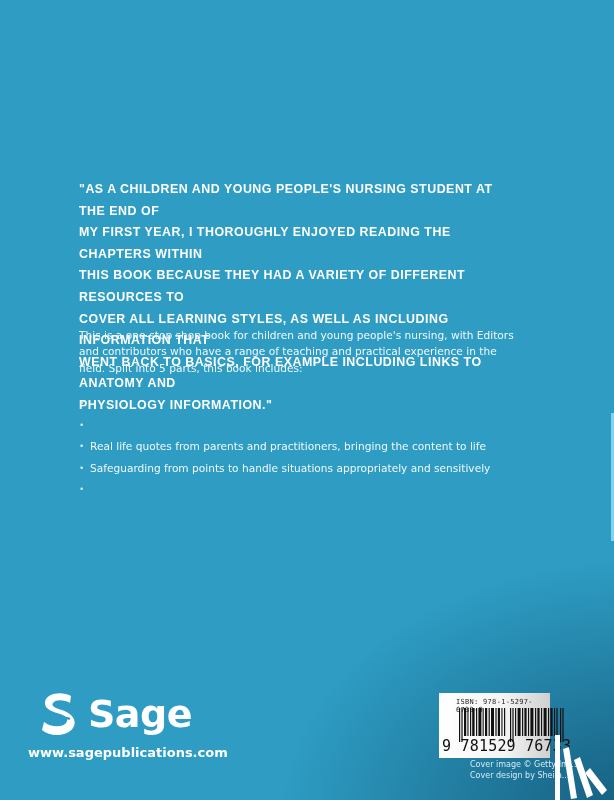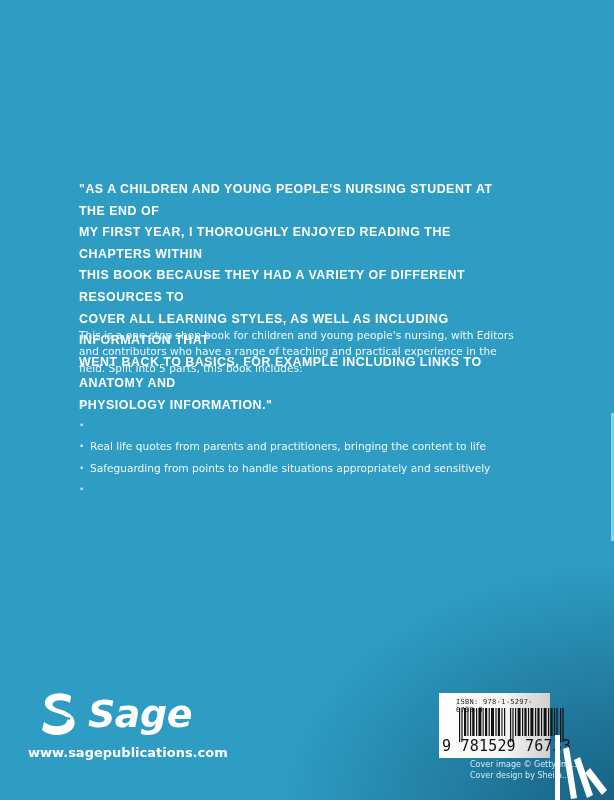--- a/index.html
+++ b/index.html
@@ -32,21 +32,21 @@
   }
   .bullets li {
     font-size: 10.6px; line-height: 21.6px; color: #f2f9fc; white-space: nowrap;
     display: flex;
   }
   .bullets .dot { width: 11px; display: inline-block; color: #cfe9f3; font-size: 9px; }
   .logo { position: absolute; left: 40px; top: 692px; display: flex; align-items: center; }
   .logo .s-icon { width: 36px; height: 44px; }
   .logo .word {
     margin-left: 12px; font-family: "DejaVu Sans", sans-serif; font-weight: bold;
-    font-size: 38px; line-height: 44px; letter-spacing: -0.5px; font-style: italic;
+    font-size: 38px; line-height: 44px; letter-spacing: -0.5px;
   }
   .url {
     position: absolute; left: 28px; top: 745px;
     font-family: "DejaVu Sans", sans-serif; font-weight: bold; font-size: 13px;
   }
   .barcode-box {
     position: absolute; left: 439px; top: 693px; width: 111px; height: 65px;
     background: linear-gradient(90deg, #ffffff 0%, #f4f4f4 60%, #cfcfcf 100%);
   }
   .isbn-label {

